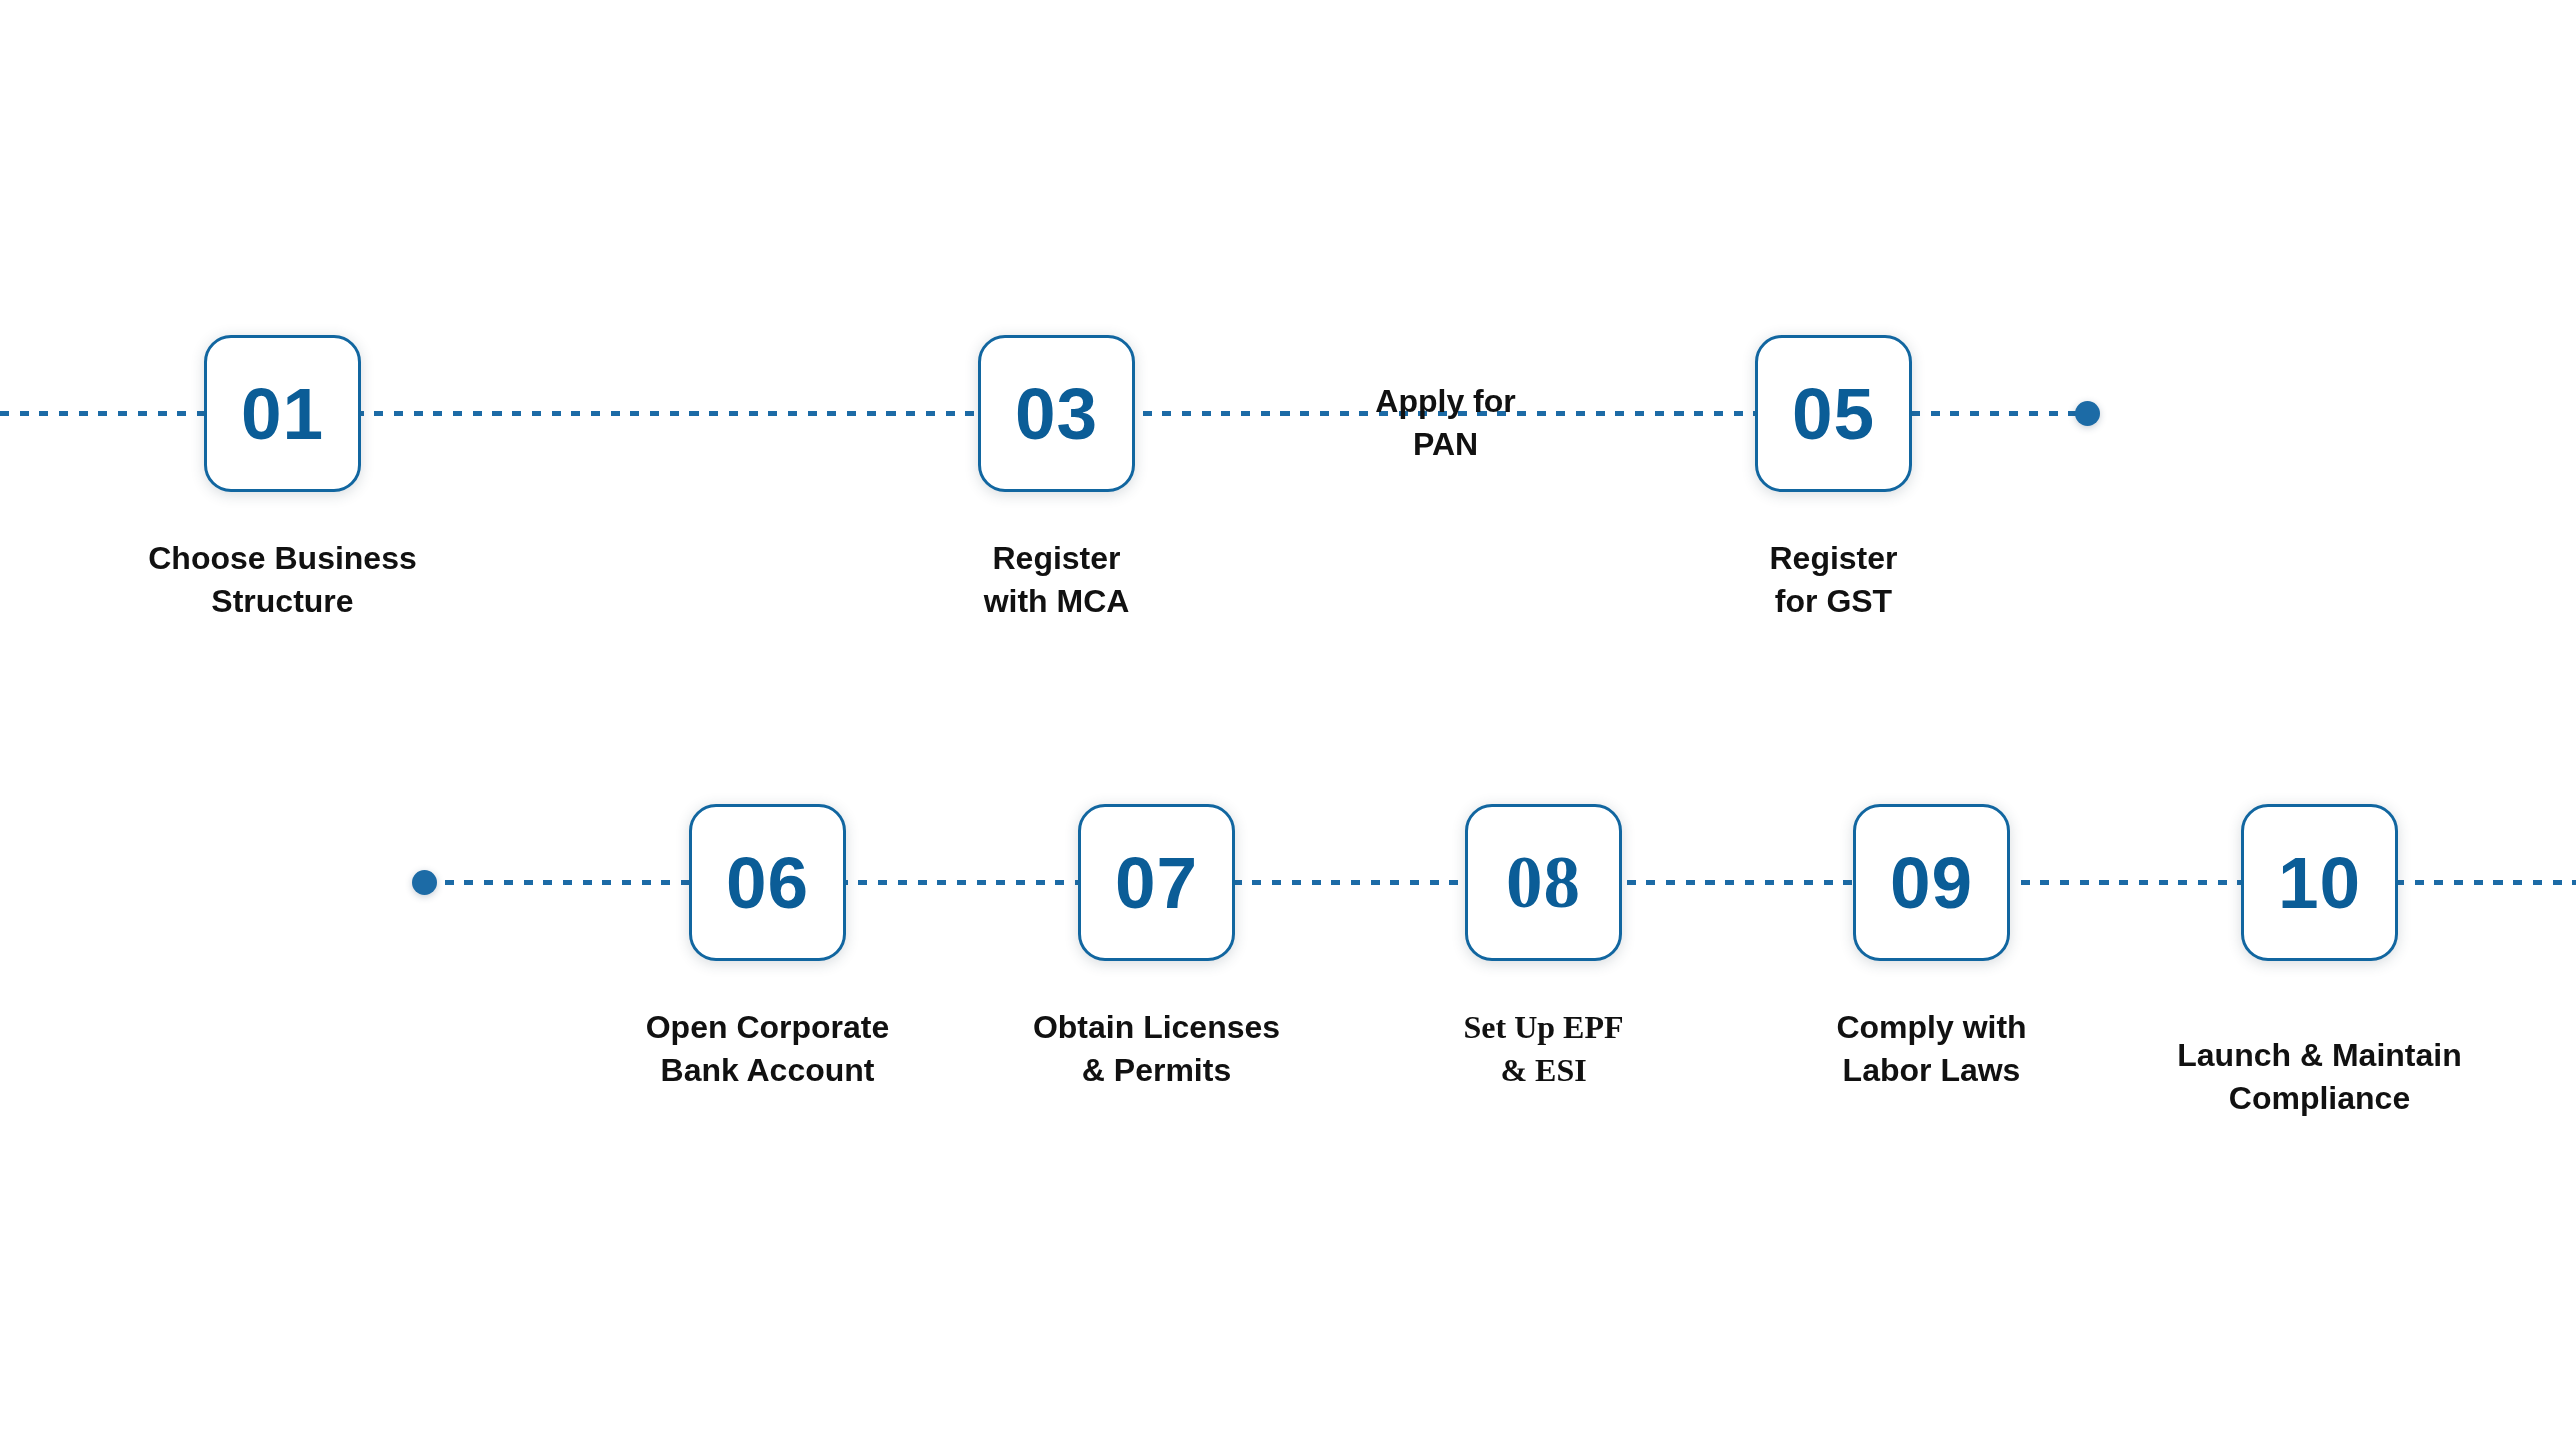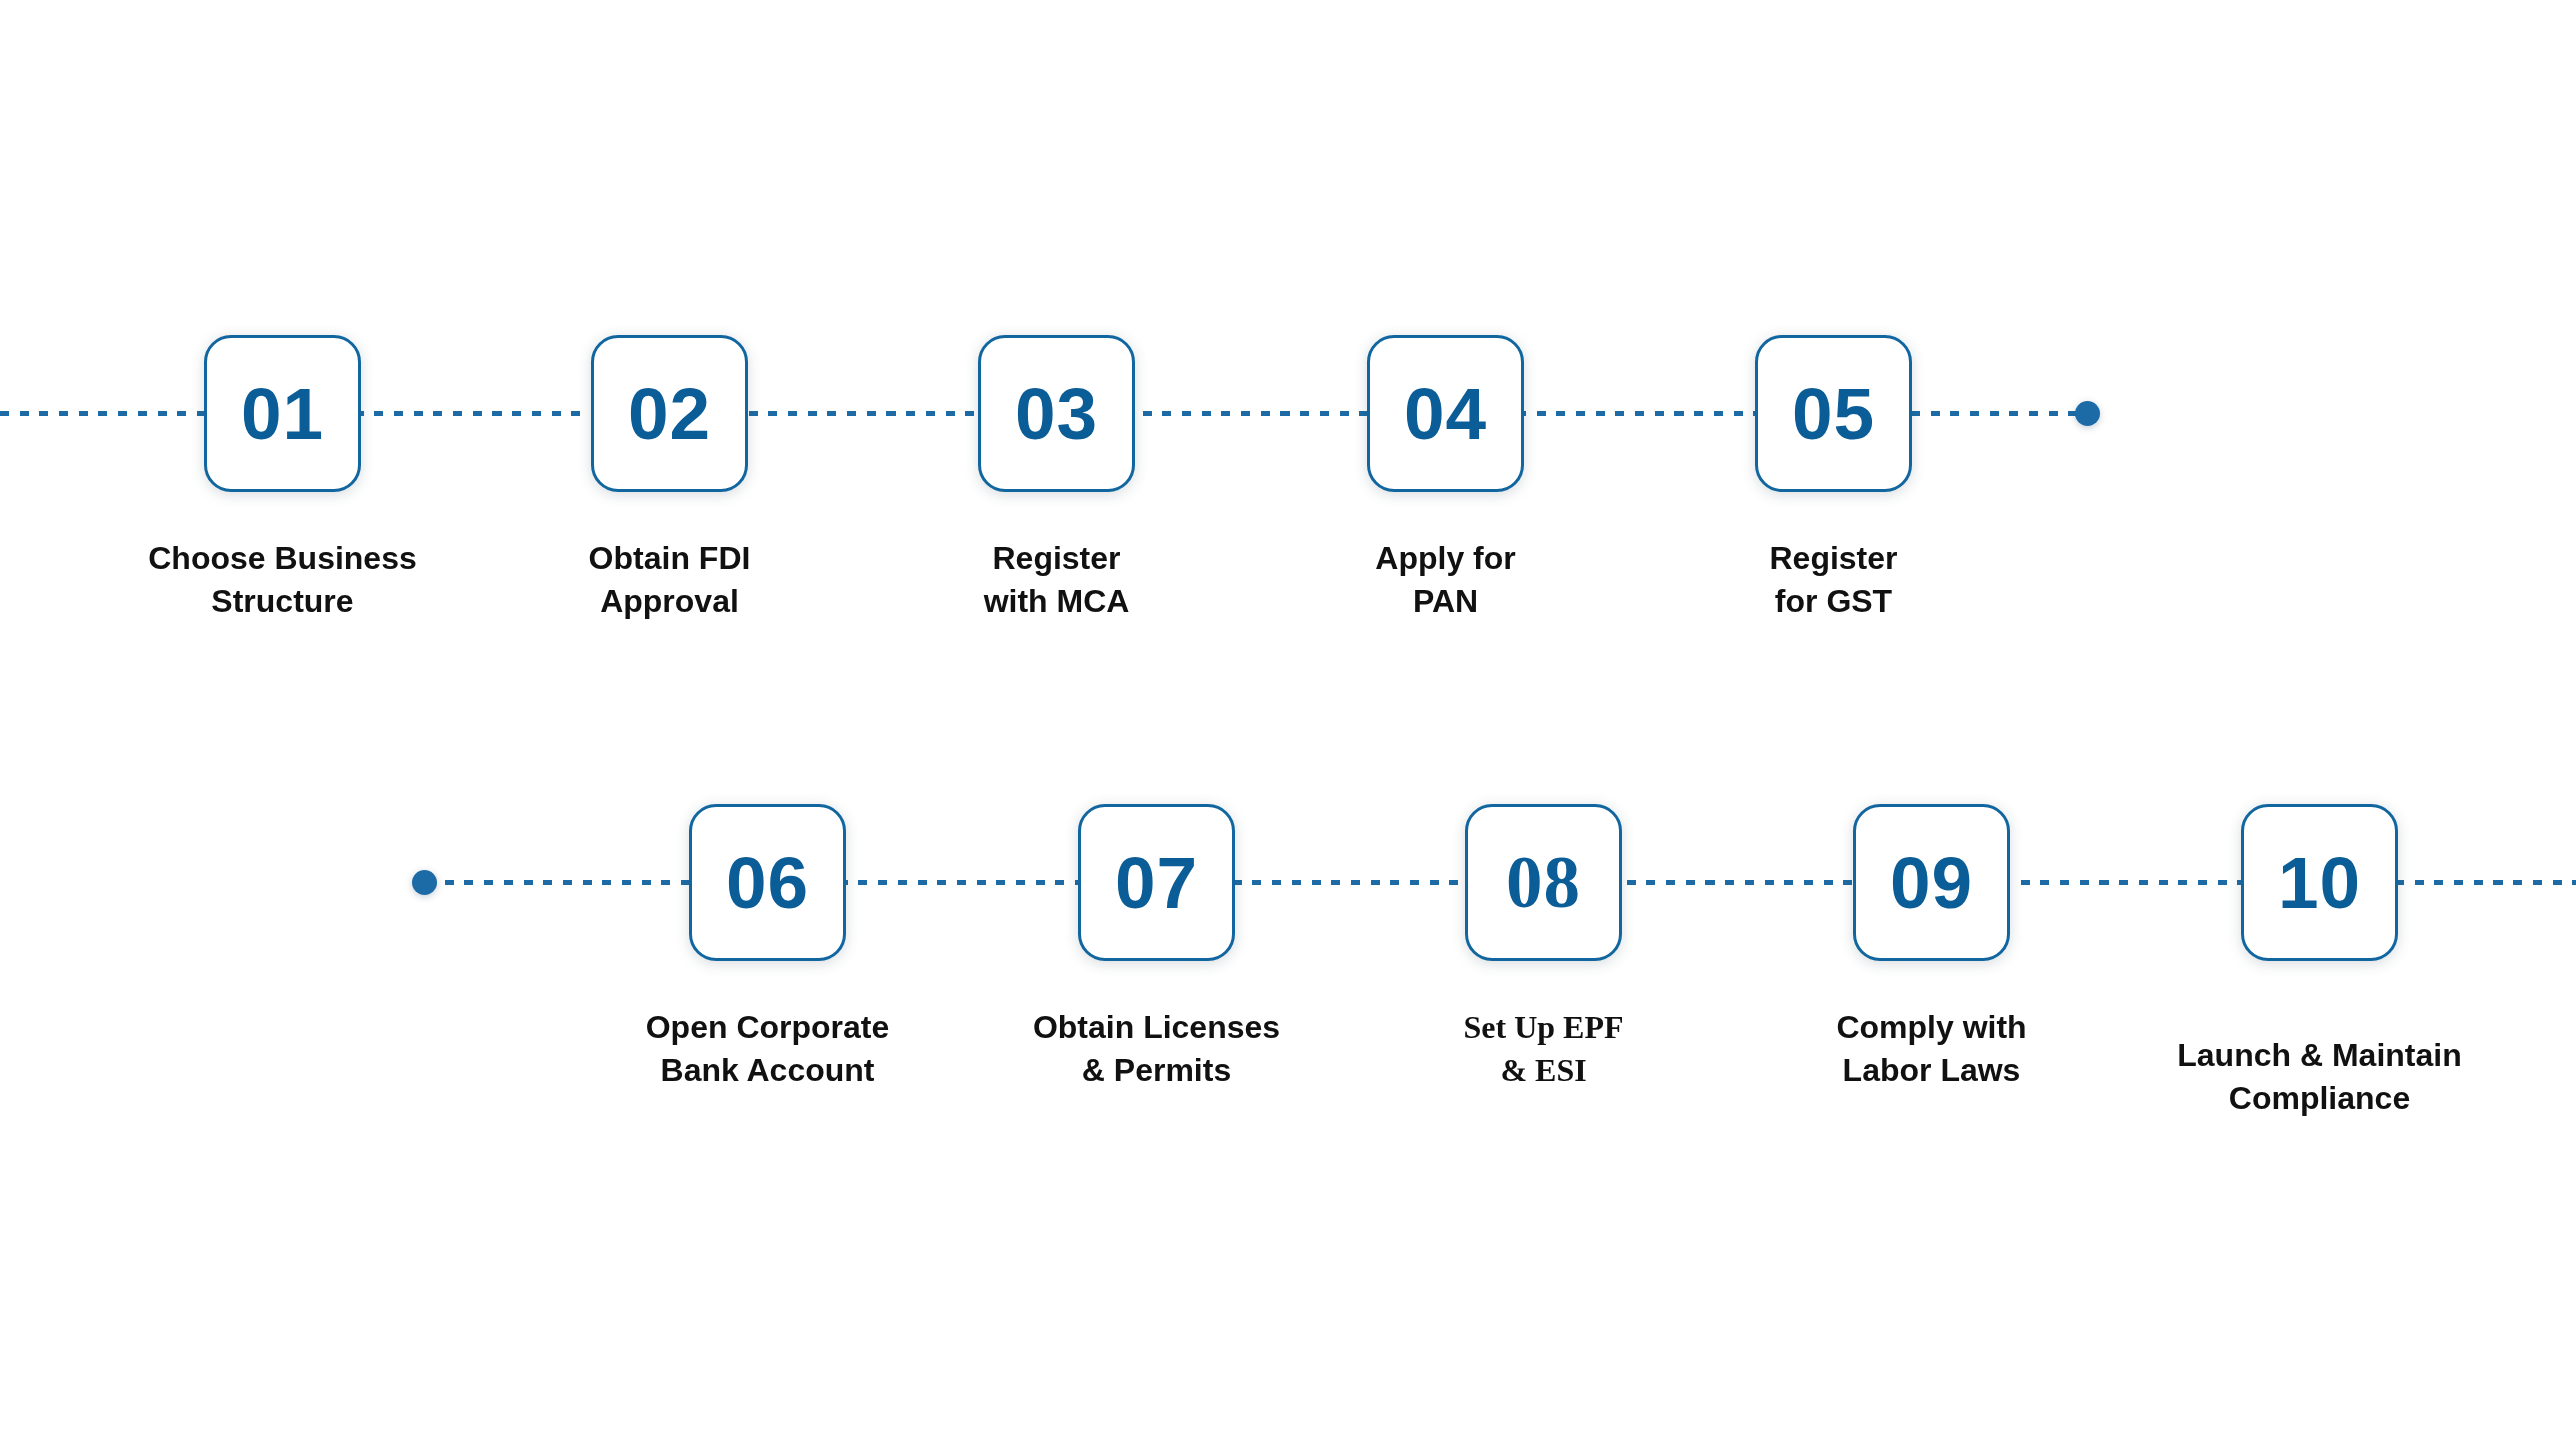--- a/index.html
+++ b/index.html
@@ -107,44 +107,32 @@
     <div class="step s1">
       <div class="num-box">
         <span class="num">01</span>
       </div>
       <div class="label">
         <span>Choose Business</span>
         <span>Structure</span>
       </div>
     </div>
 
-    <div class="step s2">
-      <div class="num-box">
-        <span class="num">02</span>
-      </div>
-      <div class="label">
-        <span>Obtain FDI</span>
-        <span>Approval</span>
-      </div>
-    </div>
 
     <div class="step s3">
       <div class="num-box">
         <span class="num">03</span>
       </div>
       <div class="label">
         <span>Register</span>
         <span>with MCA</span>
       </div>
     </div>
 
     <div class="step s4">
-      <div class="num-box">
-        <span class="num">04</span>
-      </div>
       <div class="label">
         <span>Apply for</span>
         <span>PAN</span>
       </div>
     </div>
 
     <div class="step s5">
       <div class="num-box">
         <span class="num">05</span>
       </div>

